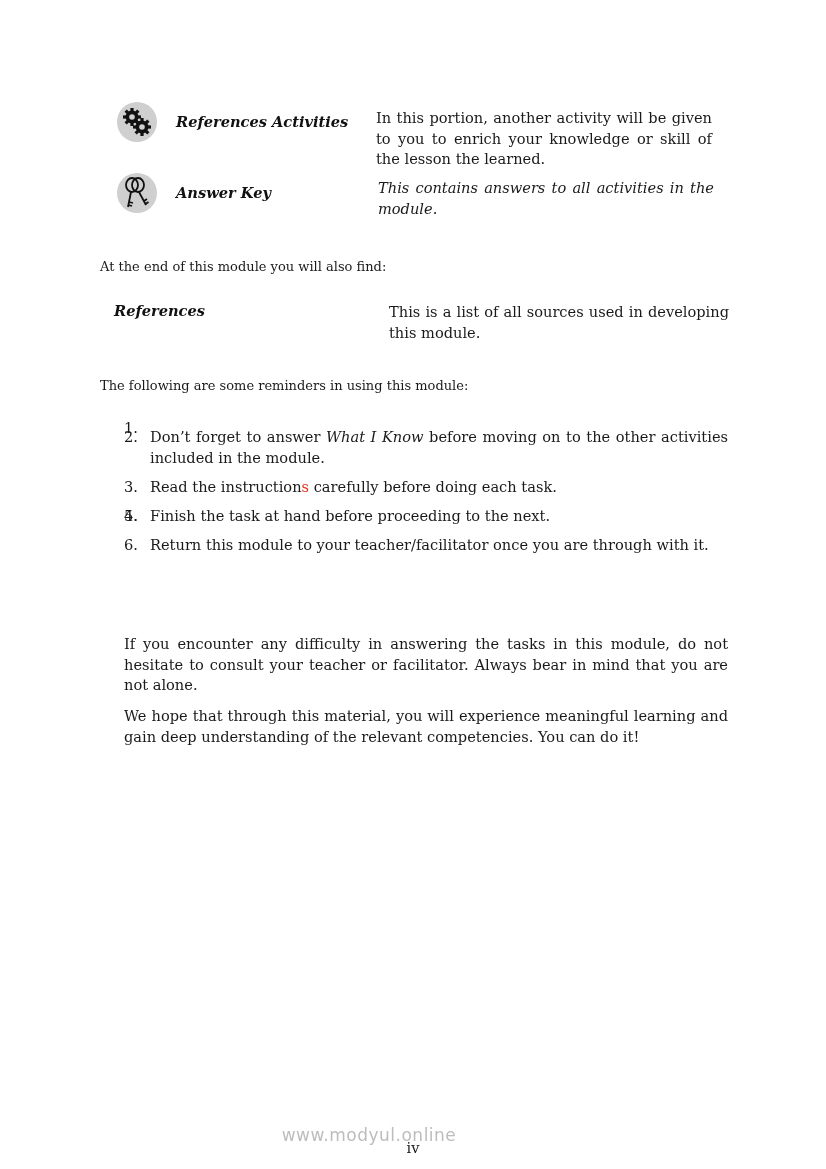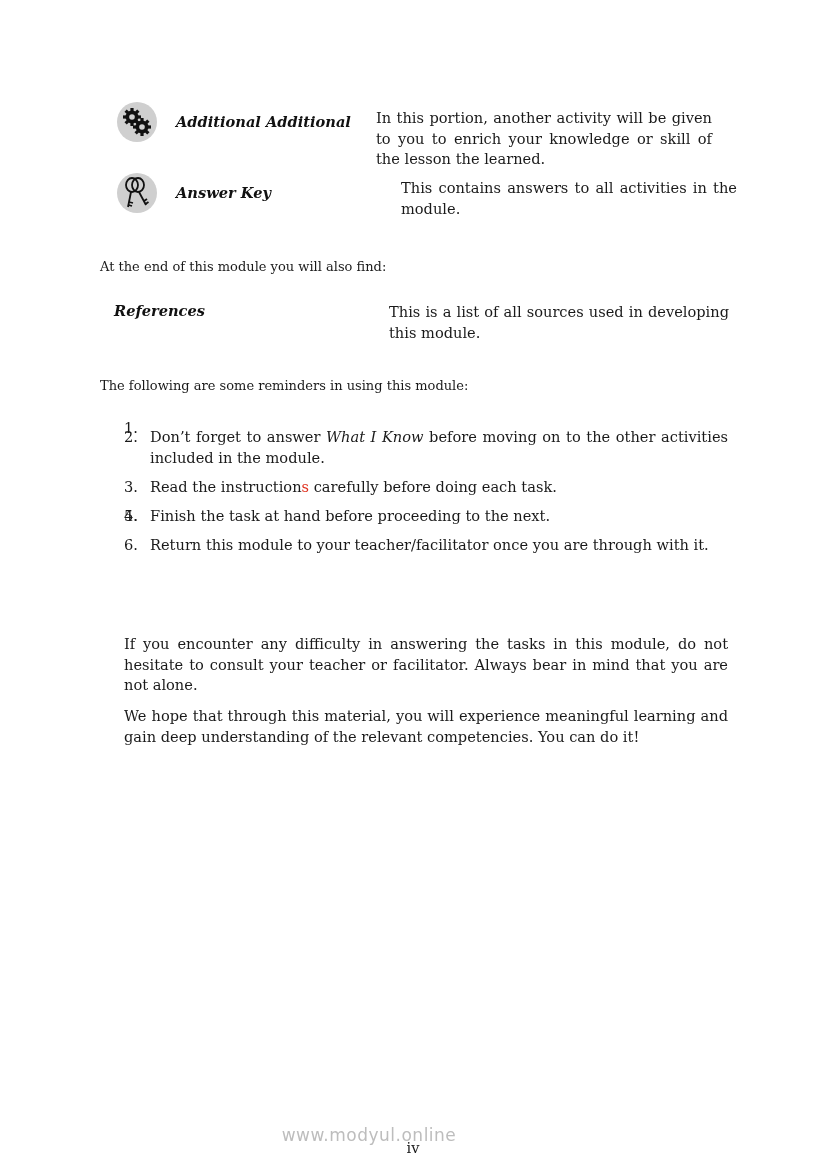--- a/index.html
+++ b/index.html
@@ -54,39 +54,39 @@
         <rect x="-1.6" y="-9" width="3.2" height="4" transform="rotate(45)"></rect>
         <rect x="-1.6" y="5" width="3.2" height="4" transform="rotate(45)"></rect>
         <rect x="-9" y="-1.6" width="4" height="3.2" transform="rotate(45)"></rect>
         <rect x="5" y="-1.6" width="4" height="3.2" transform="rotate(45)"></rect>
       </g>
     </g>
     <circle cx="15" cy="15" r="2.8" fill="#cfcfcf"></circle>
     <circle cx="25" cy="25" r="2.8" fill="#cfcfcf"></circle>
   </svg>
 </div>
-<div class="abs label-bi" style="left:176px; top:113px;">Additional Additional</div>
+<div class="abs label-bi" style="left:176px; top:113px;">References Activities</div>
 <div class="abs desc" style="left:376px; top:108px; width:336px;">In this portion, another activity will be given to you to enrich your knowledge or skill of the lesson the learned.</div>
 
 <div class="icon-circle" style="left:117px; top:173px;">
   <svg width="40" height="40" viewBox="0 0 40 40">
     <g fill="none" stroke="#111" stroke-width="1.8">
       <ellipse cx="15" cy="12" rx="6" ry="7"></ellipse>
       <ellipse cx="21" cy="12" rx="6" ry="7"></ellipse>
       <line x1="14" y1="19" x2="11" y2="34"></line>
       <line x1="22" y1="19" x2="29" y2="32"></line>
       <line x1="12" y1="29" x2="16" y2="30"></line>
       <line x1="11.5" y1="32" x2="15" y2="33"></line>
       <line x1="27" y1="28" x2="30" y2="26"></line>
       <line x1="28.5" y1="31" x2="31.5" y2="29"></line>
     </g>
   </svg>
 </div>
 <div class="abs label-bi" style="left:176px; top:184px;">Answer Key</div>
-<div class="abs desc" style="left:401px; top:178px; width:336px;">This contains answers to all activities in the module.</div>
+<div class="abs desc" style="left:378px; top:178px; width:336px;font-style:italic;">This contains answers to all activities in the module.</div>
 
 <div class="abs t" style="left:100px; top:257px;">At the end of this module you will also find:</div>
 
 <div class="abs label-bi" style="left:114px; top:302px;">References</div>
 <div class="abs desc" style="left:389px; top:302px; width:340px;">This is a list of all sources used in developing this module.</div>
 
 <div class="abs t" style="left:100px; top:376px;">The following are some reminders in using this module:</div>
 
 <ul class="list" style="top:418px;">
   <li style="margin-bottom:9px;">

